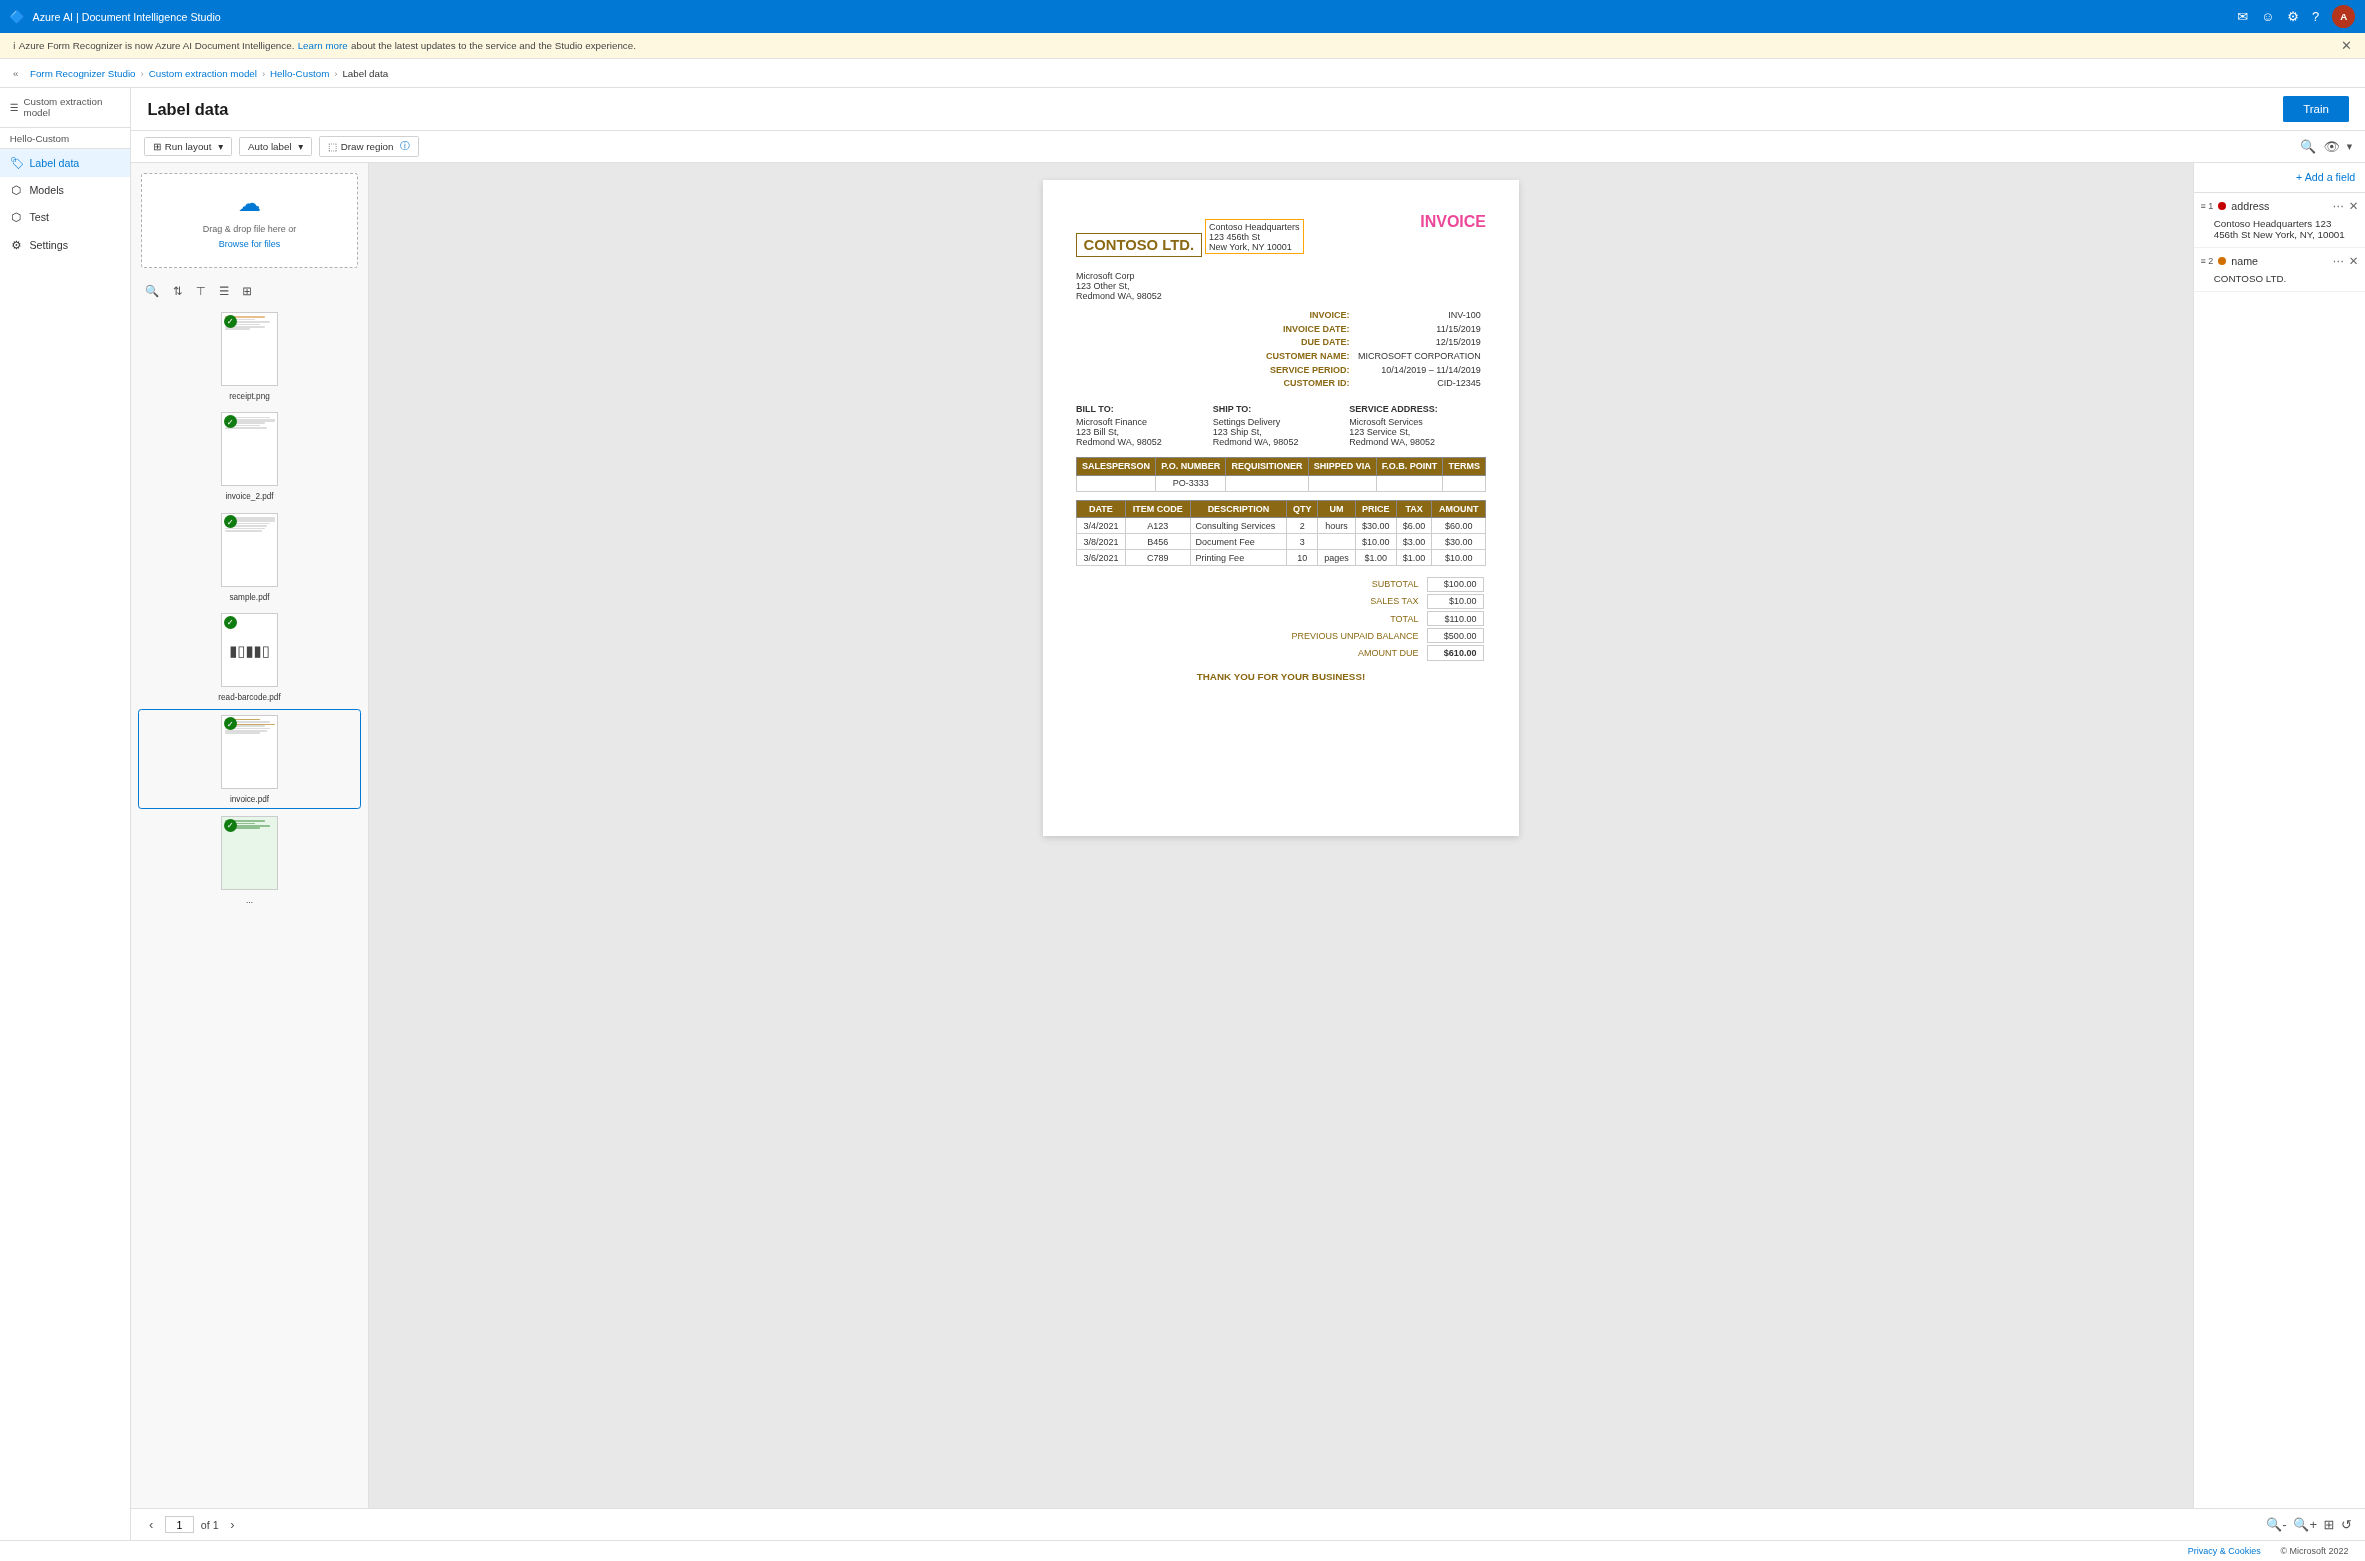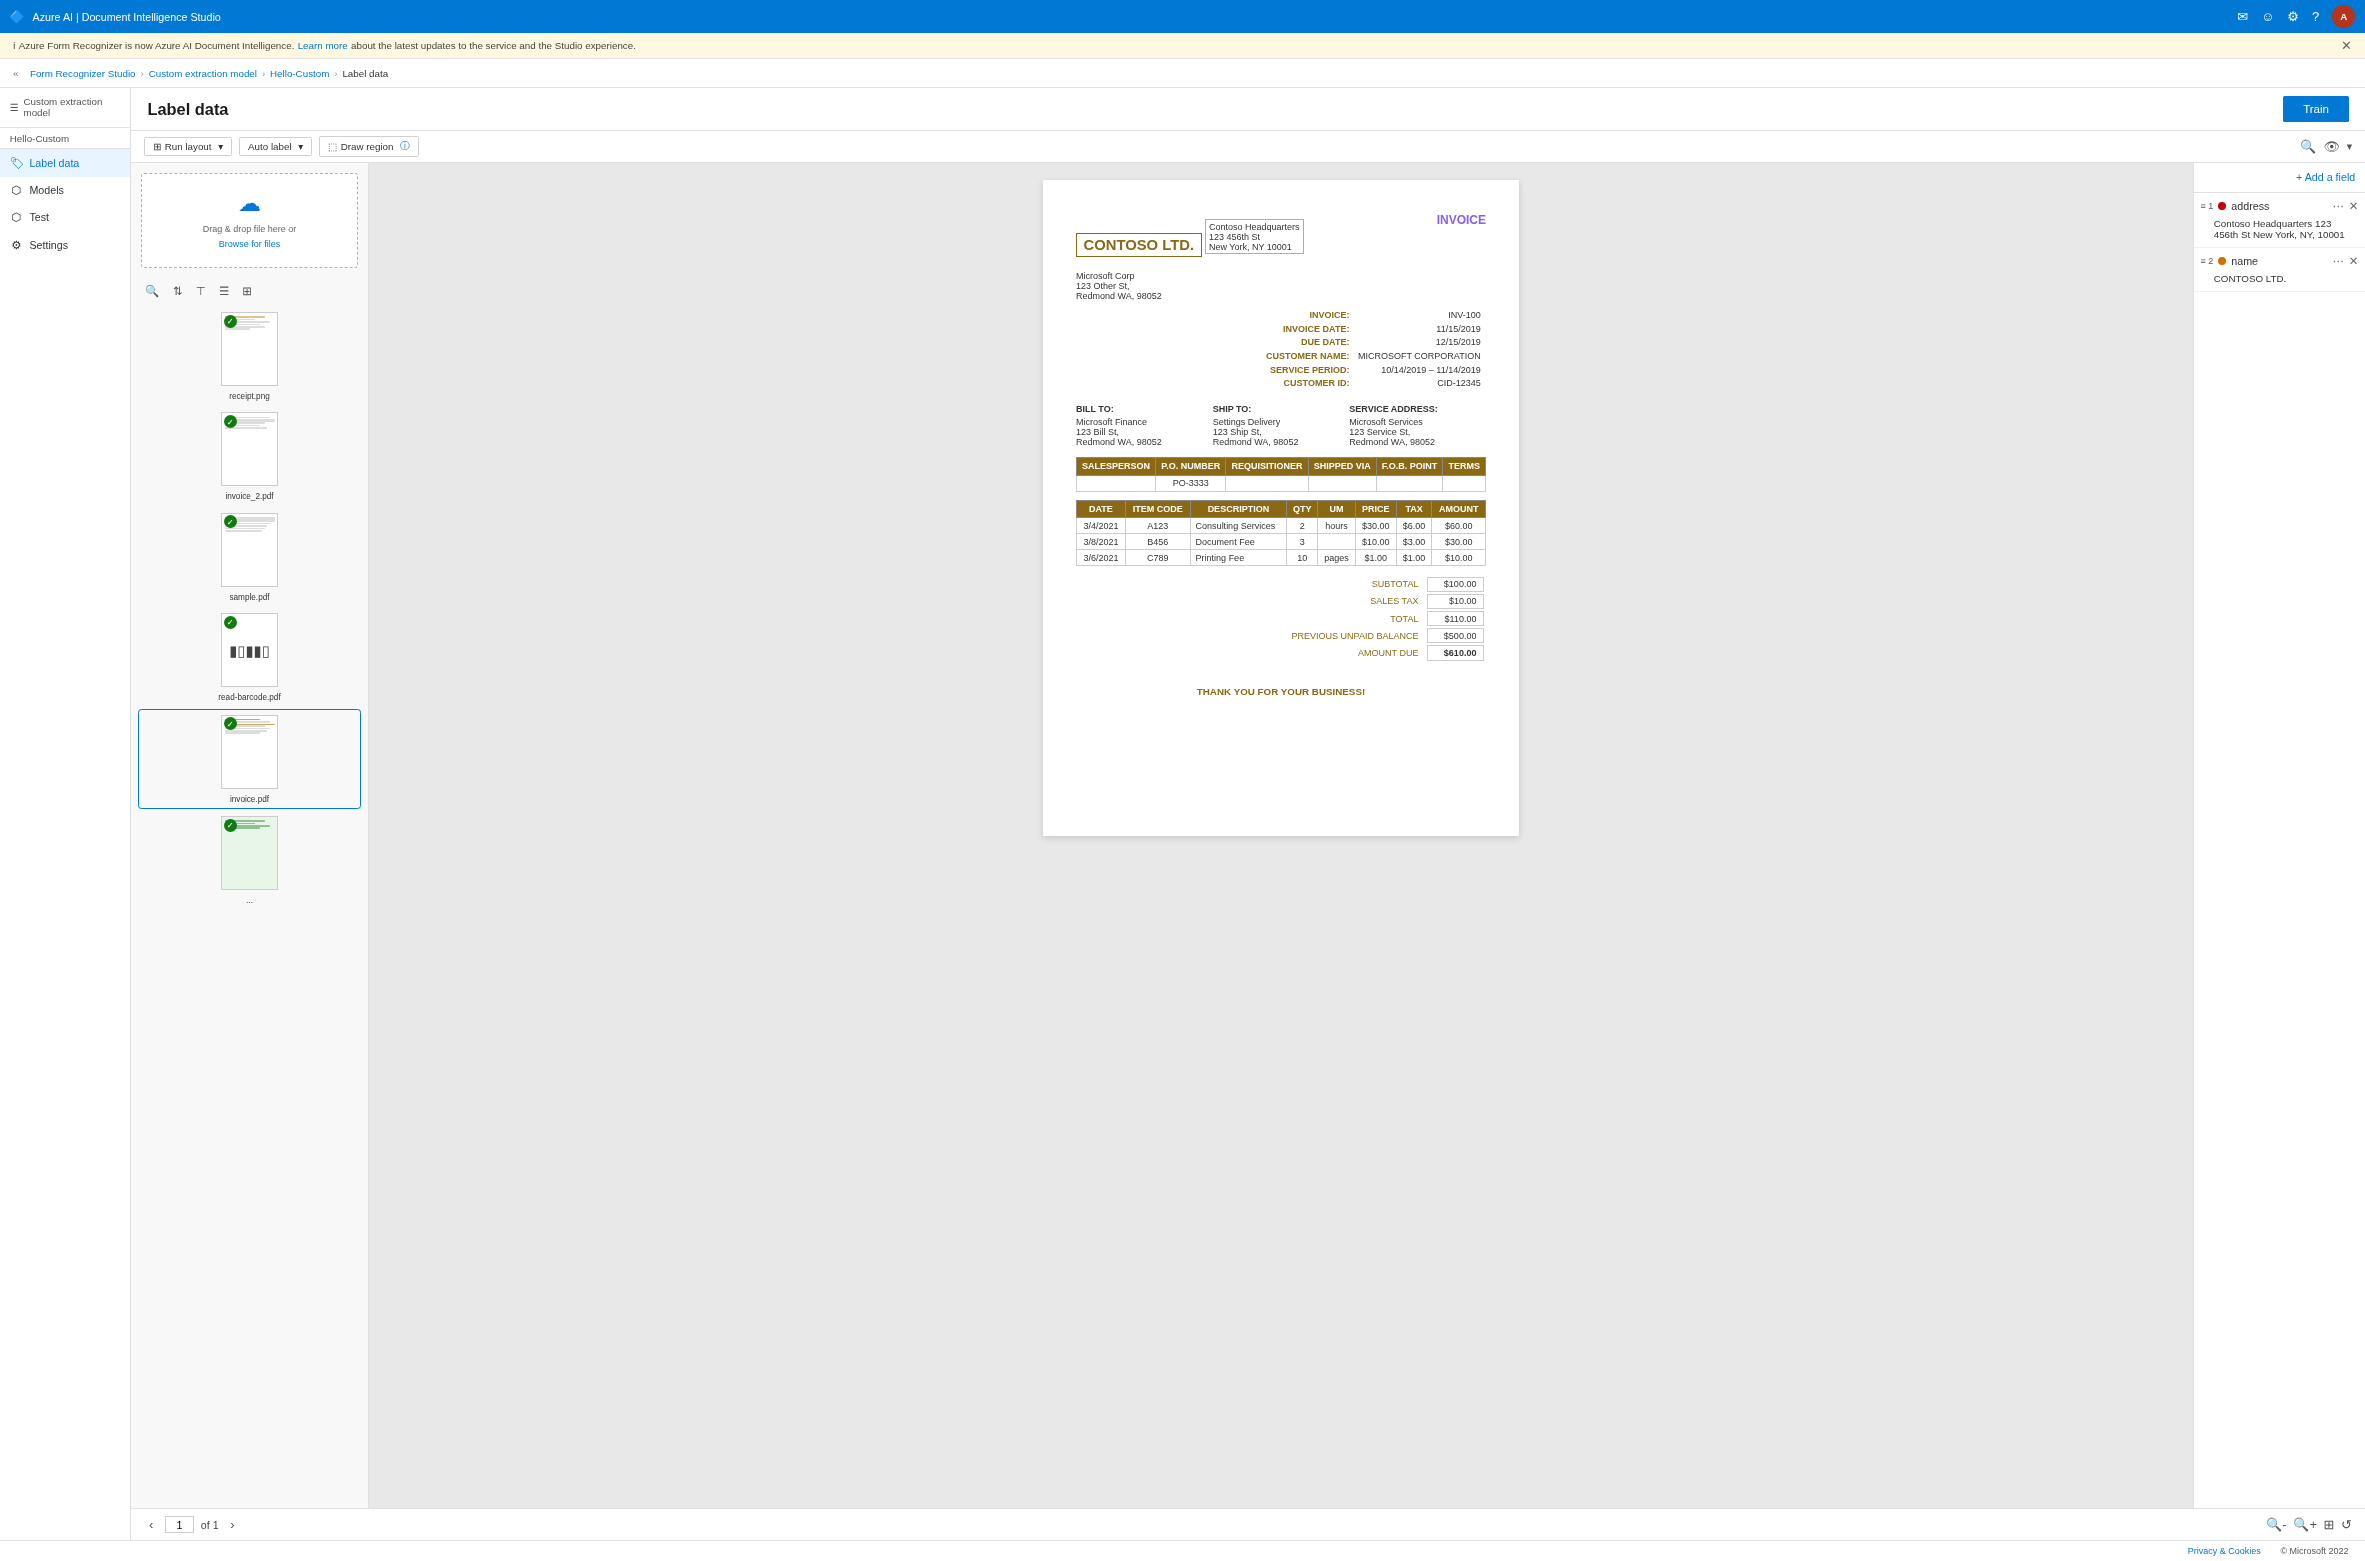--- a/index.html
+++ b/index.html
@@ -68,38 +68,38 @@
     .file-check { position: absolute; top: 1.6px; left: 1.6px; width: 13px; height: 13px; background: #107c10; border-radius: 50%; color: white; font-size: 8.2px; display: flex; align-items: center; justify-content: center; }
     .file-name { font-size: 8.2px; color: #333; margin-top: 6px; text-align: center; max-width: 66px; overflow: hidden; text-overflow: ellipsis; white-space: nowrap; }
 
     
     .doc-viewer { flex: 1; overflow: auto; background: #e8e8e8; display: flex; flex-direction: column; align-items: center; padding: 16.4px; }
     .doc-page { background: white; box-shadow: 0 1.6px 6.6px rgba(0,0,0,0.15); width: 476px; min-height: 656px; padding: 33px; position: relative; }
 
     
     .invoice-header { display: flex; justify-content: space-between; align-items: flex-start; margin-bottom: 16.4px; }
     .company-name { font-size: 14.8px; font-weight: 700; color: #8B6914; border: 1.6px solid #8B6914; padding: 3.3px 6.6px; }
-    .invoice-title { font-size: 12px; font-weight: 700; color: #8b5cf6; }
+    .invoice-title { font-size: 16px; font-weight: 700; color: #ec4899; }
     .invoice-meta { text-align: right; font-size: 9px; margin-bottom: 13px; }
     .invoice-meta table { margin-left: auto; }
     .invoice-meta td { padding: 0.8px 3.3px; }
     .invoice-meta .label { font-weight: 600; color: #8B6914; text-align: right; margin-left: 36px; }
     .billing-section { display: flex; justify-content: space-between; font-size: 9px; margin: 9.8px 0; }
     .billing-col { flex: 1; }
     .billing-col .section-title { font-weight: 700; font-size: 9px; color: #333; margin-bottom: 3.3px; }
     .invoice-table { width: 100%; border-collapse: collapse; font-size: 9px; margin: 6.6px 0; border-radius: 16px; }
     .invoice-table th { background: #8B6914; color: white; padding: 3.3px 4.9px; text-align: center; border: 0.8px solid #888; }
     .invoice-table td { padding: 2.5px 4.9px; border: 0.8px solid #ccc; text-align: center; }
     .invoice-table .left { text-align: left; }
     .totals-section { display: flex; justify-content: flex-end; margin-top: 8.2px; }
     .totals-table { font-size: 9px; }
     .totals-table td { padding: 1.6px 6.6px; }
     .totals-table .label { text-align: right; font-weight: 500; color: #8B6914; }
     .totals-table .amount { text-align: right; border: 0.8px solid #ccc; min-width: 57px; }
-    .thank-you { text-align: center; font-weight: 700; font-size: 9.8px; color: #8B6914; margin: 23px 0; }
+    .thank-you { text-align: center; font-weight: 700; font-size: 9.8px; color: #8B6914; margin: 8px 0; }
     .remit-section { font-size: 9px; }
     .remit-title { font-weight: 700; font-size: 9px; color: #8B6914; }
 
     
     .pagination-bar { background: white; border-top: 0.8px solid #e0e0e0; padding: 6.6px 13px; display: flex; align-items: center; justify-content: space-between; flex-shrink: 0; }
     .pagination-controls { display: flex; align-items: center; gap: 6.6px; }
     .page-nav-btn { border: none; background: none; cursor: pointer; font-size: 13px; color: #555; padding: 1.6px 4.9px; }
     .page-input { width: 29.5px; text-align: center; border: 0.8px solid #ccc; padding: 1.6px 3.3px; font-size: 10.7px; }
     .page-of { font-size: 10.7px; color: #444; }
     .zoom-controls { display: flex; align-items: center; gap: 6.6px; }

